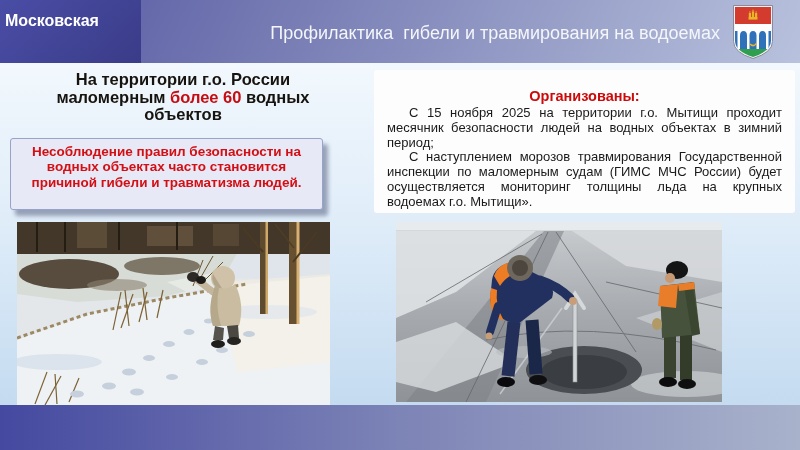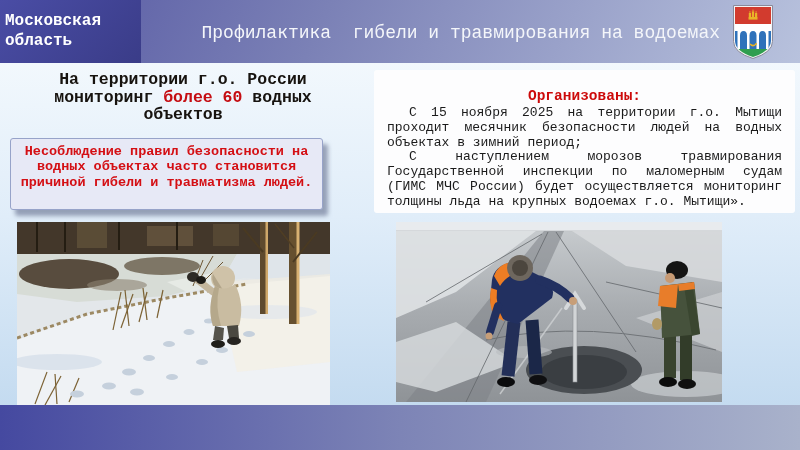--- a/index.html
+++ b/index.html
@@ -1,17 +1,17 @@
 <!DOCTYPE html>
 <html><head>
 <meta charset="utf-8">
 <style>
   html,body{margin:0;padding:0;background:#ffffff;}
   .slide{position:relative;width:800px;height:450px;overflow:hidden;
-         font-family:Liberation Mono, monospace;}
+         font-family:Liberation Sans, sans-serif;}
   
   .header{position:absolute;left:0;top:0;width:800px;height:63px;
           background:linear-gradient(115deg,#5456a2 0%,#7b81b6 40%,#b8c2dd 100%);}
   .region-badge{position:absolute;left:0;top:0;width:141px;height:63px;
           background:linear-gradient(135deg,#4a4da5 0%,#3a3c88 100%);
           box-sizing:border-box;padding:11px 0 0 5px;color:#ffffff;
           font-weight:bold;font-size:16px;line-height:20px;}
   .slide-title{position:absolute;left:150px;top:23px;width:570px;text-align:right;
           color:#f4f6fa;font-size:18px;white-space:pre-wrap;}
   .coat{position:absolute;left:733px;top:5px;width:40px;height:54px;}
@@ -40,21 +40,20 @@
           background:linear-gradient(to right,#4549a0 0%,#7d84b6 50%,#a9b2cb 100%);}
 </style>
 </head>
 <body>
 
 <div class="slide">
 
   <div class="header">
     <div class="region-badge">
       <div>Московская</div>
-      <div>область</div>
     </div>
     <div class="slide-title">Профилактика  гибели и травмирования на водоемах</div>
 
     <svg class="coat" viewBox="0 0 40 54">
       <defs>
           <clipPath id="shieldClip">
             <path d="M2,2 H38 V36 Q38,46 20,52 Q2,46 2,36 Z"></path>
           </clipPath>
         </defs>
       <path d="M0.5,0.5 H39.5 V36.5 Q39.5,47.5 20,53.5 Q0.5,47.5 0.5,36.5 Z" fill="#f2f2f4" stroke="#8a8a9a" stroke-width="1"></path>
@@ -77,21 +76,21 @@
         <circle cx="20" cy="5.3" r="0.7" fill="#e9b427"></circle>
         <circle cx="23.1" cy="7" r="0.7" fill="#e9b427"></circle>
       </g>
     </svg>
   </div>
 
   <div class="content">
 
     <div class="heading">
       <div><span>На территории г.о. России</span></div>
-      <div><span>мониторинг </span><span class="red">более 60</span><span> водных</span></div>
+      <div><span>маломерным </span><span class="red">более 60</span><span> водных</span></div>
       <div><span>объектов</span></div>
     </div>
 
     <div class="warnbox">
       <span>Несоблюдение правил безопасности на водных объектах часто становится причиной гибели и травматизма людей.</span>
     </div>
 
     <svg class="photo-left" viewBox="0 0 313 183" preserveAspectRatio="none">
       <rect width="313" height="183" fill="#e3e7ea"></rect>
       <rect width="313" height="32" fill="#43372a"></rect>

